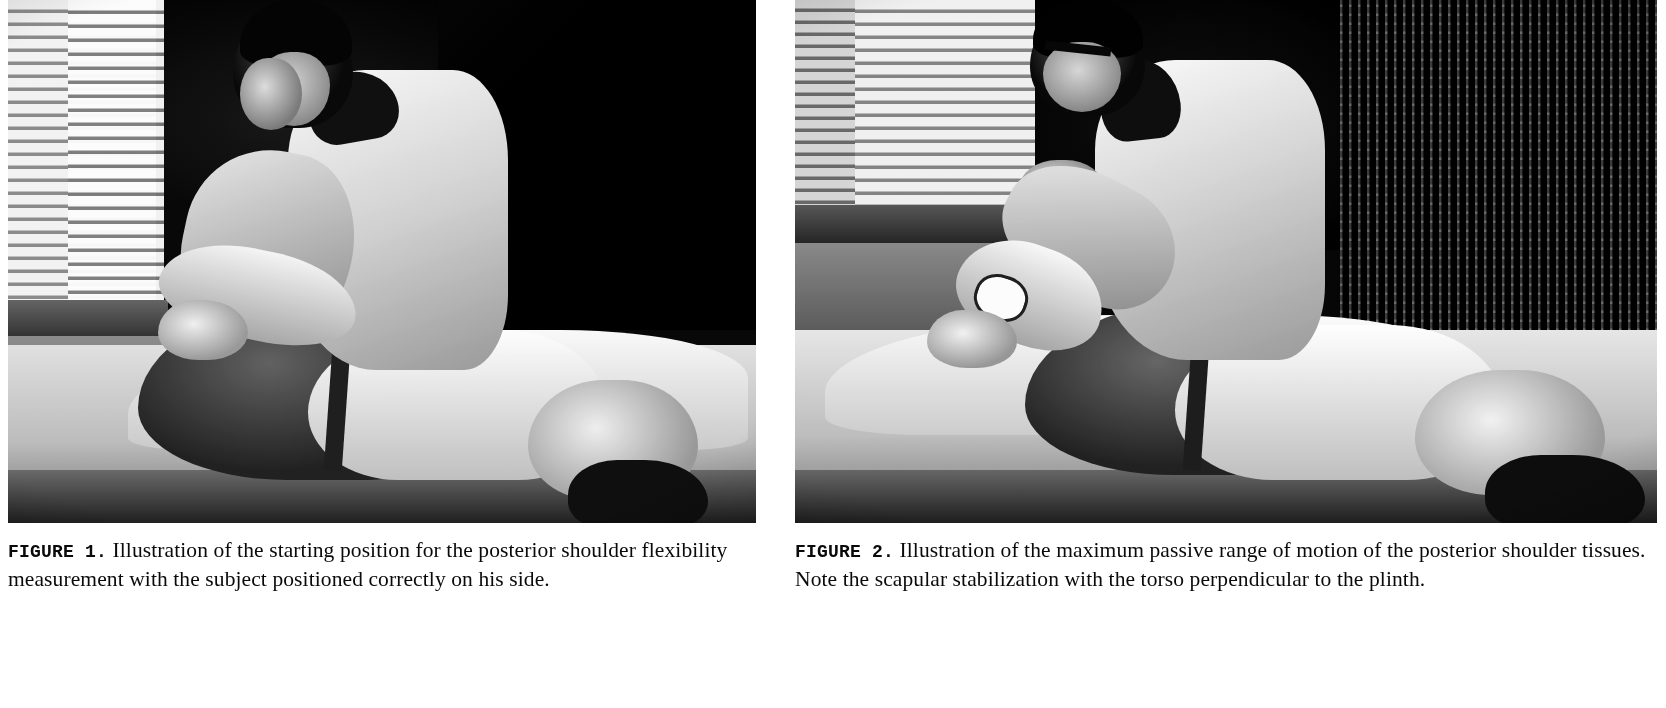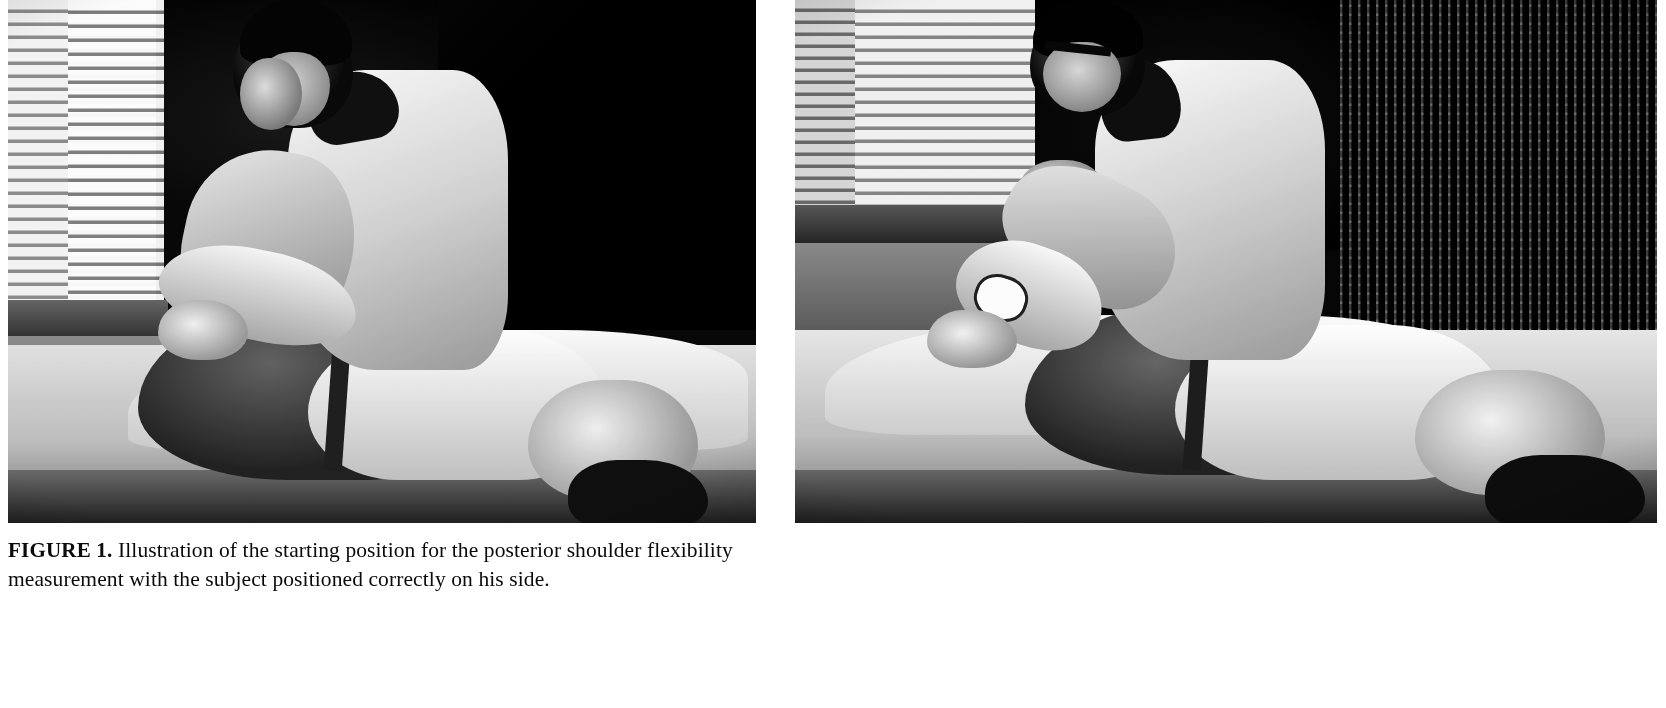--- a/index.html
+++ b/index.html
@@ -319,23 +319,23 @@
   .caption {
     margin-top: 13px;
     font-family: "Liberation Serif", serif;
     font-size: 21.5px;
     line-height: 1.33;
     color: #0a0a0a;
     text-align: left;
     letter-spacing: .1px;
   }
   .caption .lbl {
-    font-family: Liberation Serif, serif;
+    font-family: Liberation Mono, monospace;
     font-weight: bold;
-    font-size: 21px;
+    font-size: 18px;
     letter-spacing: .2px;
   }
   .caption.left  { width: 740px; }
   .caption.right { width: 860px; }
 </style>
 </head>
 <body>
 
 <div class="page">
 
@@ -398,15 +398,19 @@
       <div class="r-face"></div>
       <div class="r-glasses"></div>
       <div class="r-hand2"></div>
       <div class="r-arm"></div>
       <div class="r-forearm"></div>
       <div class="r-watch"></div>
       <div class="r-hand"></div>
       <div class="r-vignette"></div>
       <div class="grain"></div>
     </div>
+    <div class="caption right">
+      <span class="lbl">FIGURE 2.</span>
+      <span>Illustration of the maximum passive range of motion of the posterior shoulder tissues. Note the scapular stabilization with the torso perpendicular to the plinth.</span>
+    </div>
   </div>
 
 </div>
 
 </body></html>

